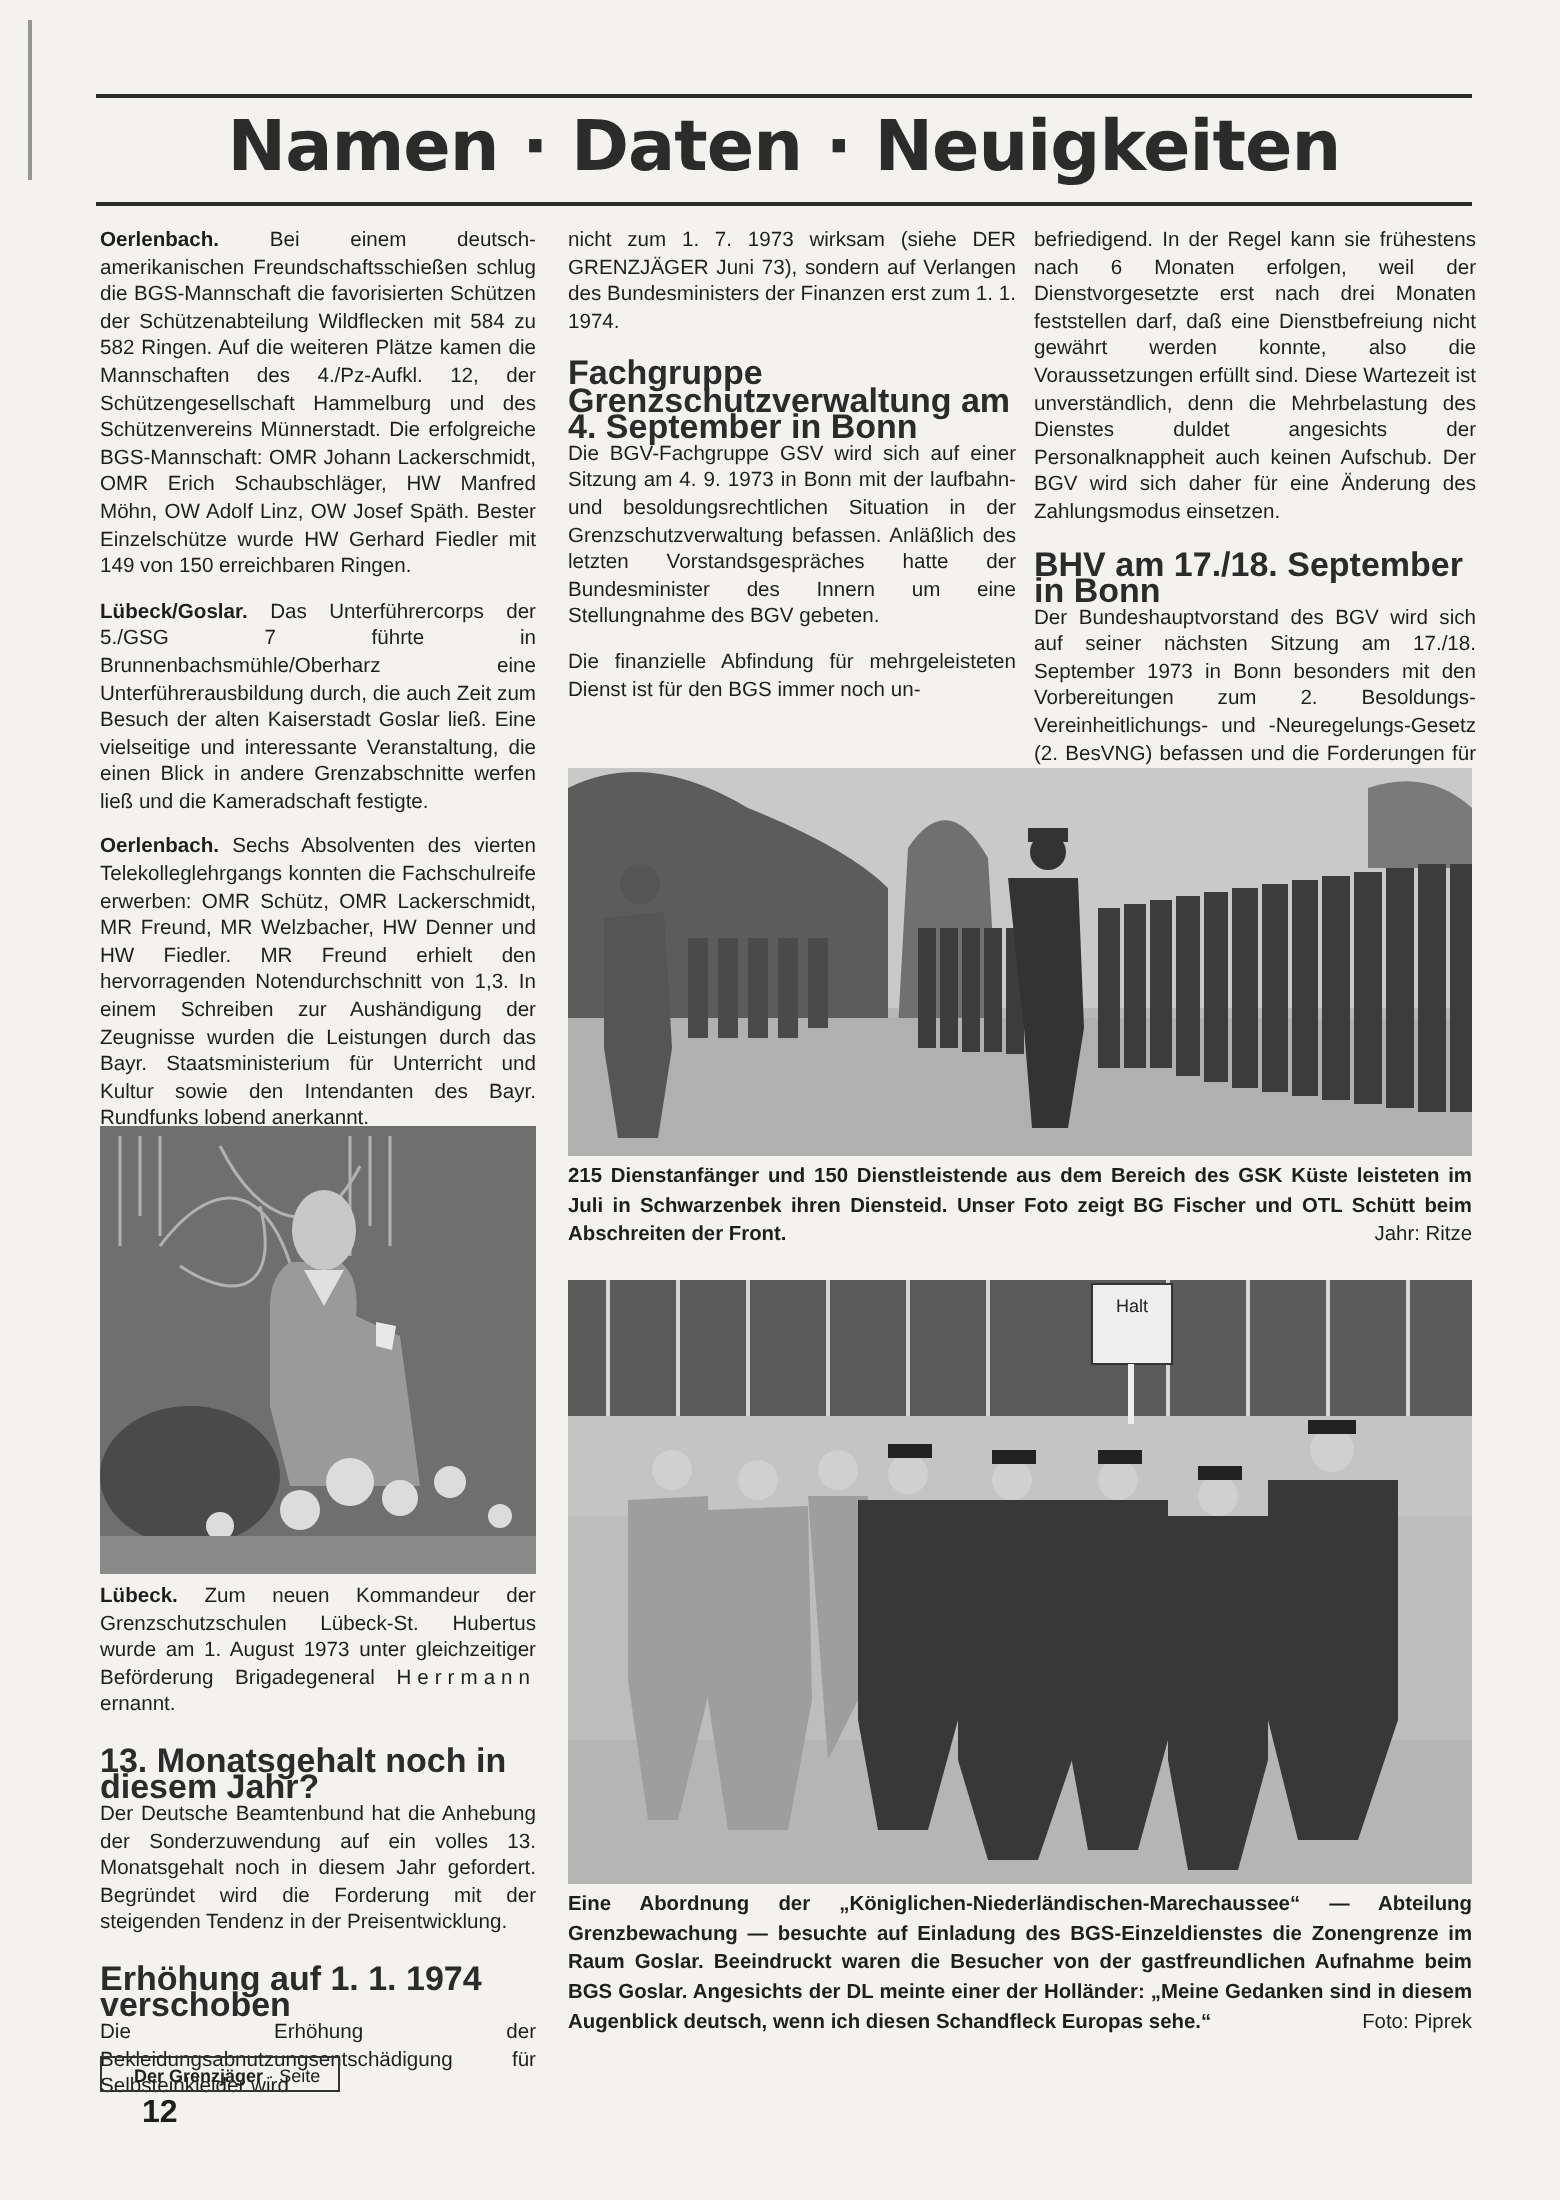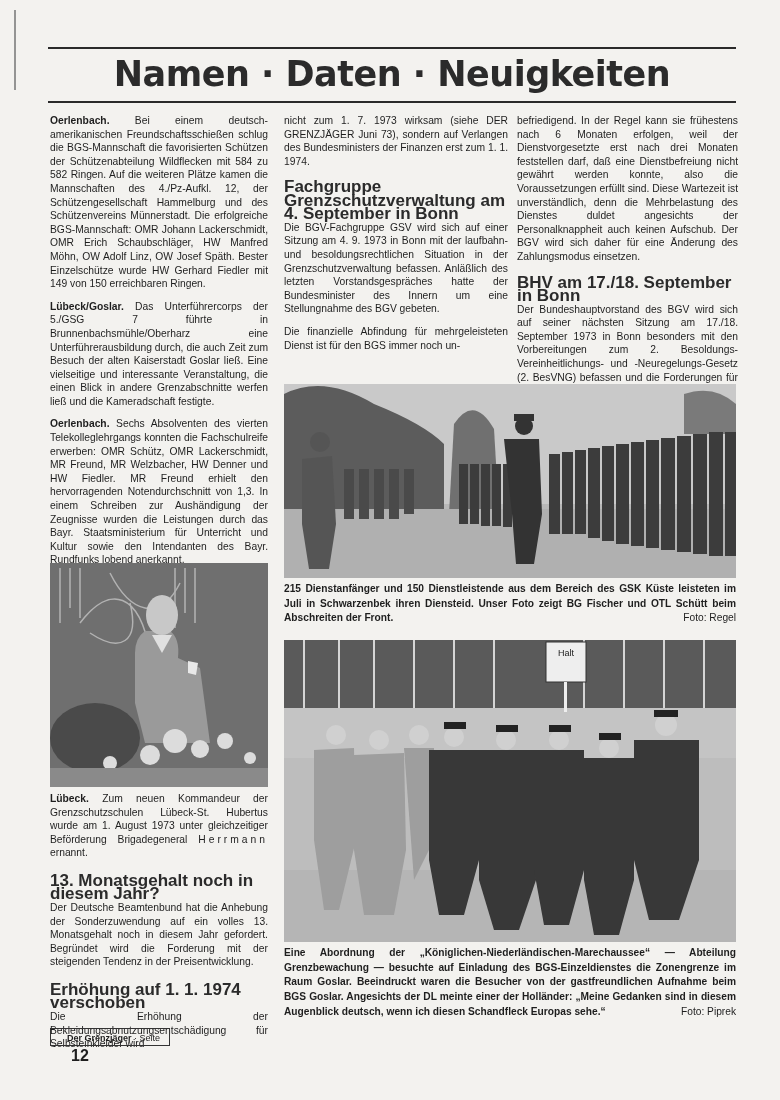--- a/index.html
+++ b/index.html
@@ -139,21 +139,21 @@
       </g>
     <g fill="#333">
         <path d="M220 55 L255 55 L258 130 L250 180 L232 180 L228 130 Z"></path>
         <circle cx="240" cy="42" r="9"></circle>
         <rect x="230" y="30" width="20" height="7"></rect>
       </g>
   </svg>
 </div>
 <div class="caption" style="left:284px; top:582px; width:452px;">
   <span>215 Dienstanfänger und 150 Dienstleistende aus dem Bereich des GSK Küste leisteten im Juli in Schwarzenbek ihren Diensteid. Unser Foto zeigt BG Fischer und OTL Schütt beim Abschreiten der Front.</span>
-  <span class="credit">Foto: Regel</span>
+  <span class="credit">Jahr: Ritze</span>
 </div>
 
 <div class="photo" style="left:284px; top:640px; width:452px; height:302px;">
   <svg viewBox="0 0 452 302" preserveAspectRatio="none">
     <rect width="452" height="302" fill="#bdbdbd"></rect>
     <rect width="452" height="70" fill="#5a5a5a"></rect>
     <g stroke="#d5d5d5" stroke-width="2">
       <line x1="20" y1="0" x2="20" y2="70"></line>
         <line x1="55" y1="0" x2="55" y2="70"></line>
         <line x1="90" y1="0" x2="90" y2="70"></line>

